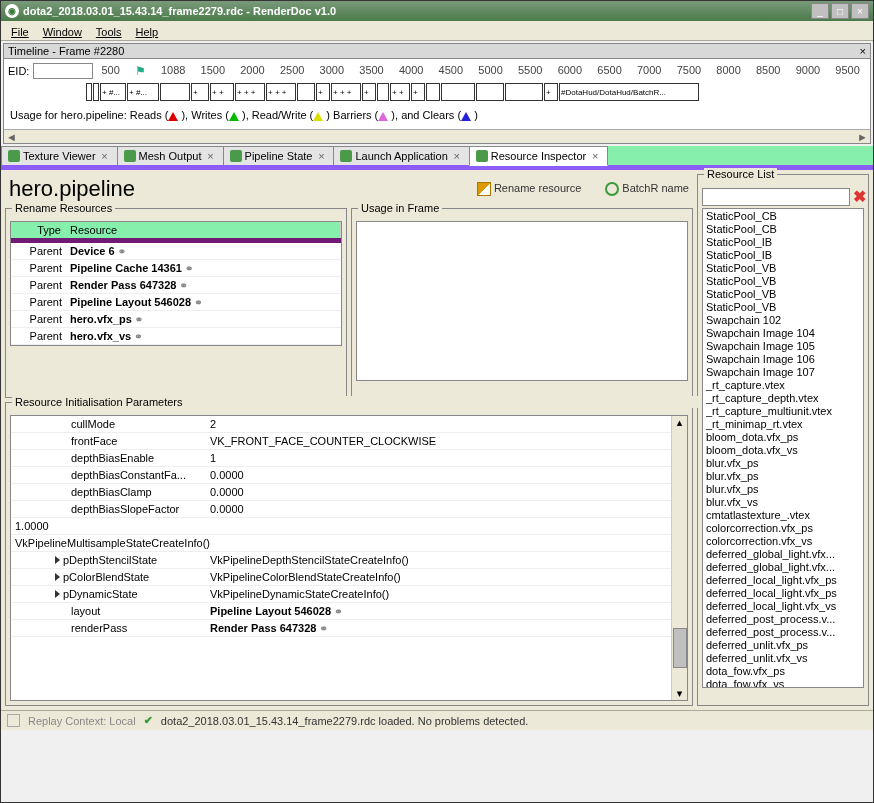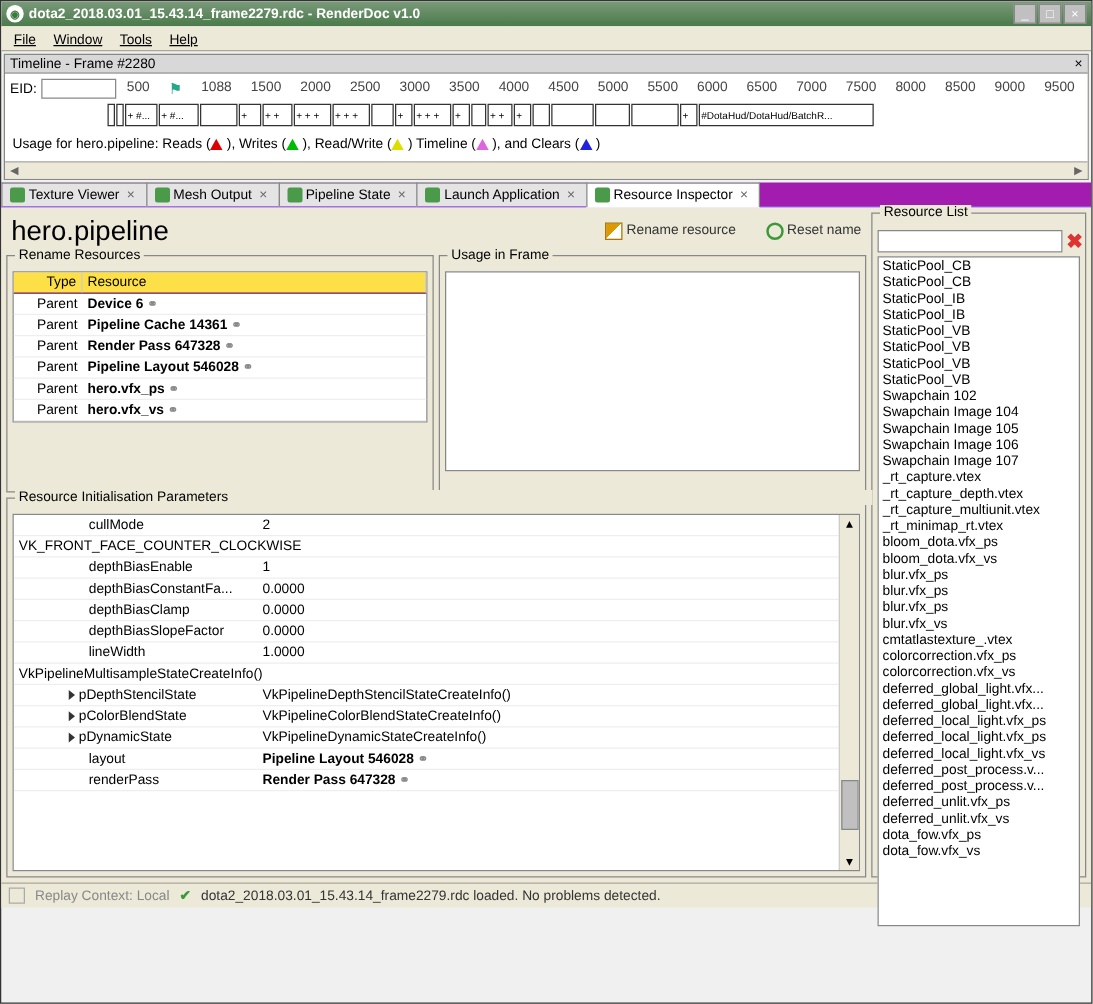--- a/index.html
+++ b/index.html
@@ -18,40 +18,40 @@
 .eid-row { display:flex; align-items:center; gap:4px; }
 .eid-row input { width:60px; border:1px solid #888; padding:1px 2px; }
 .ticks { display:flex; gap:0; margin-left:4px; flex:1; font-size:10px; color:#444; justify-content:space-between; padding-right:6px; }
 .flag { color:#2a8; font-size:12px; }
 .boxes { display:flex; margin:4px 0 4px 78px; gap:1px; height:18px; }
 .box { border:1px solid #333; background:#fff; font-size:8px; padding:0 1px; display:flex; align-items:center; overflow:hidden; white-space:nowrap; }
 .usage-line { padding:4px 2px; }
 .tri { display:inline-block; width:0; height:0; border-left:5px solid transparent; border-right:5px solid transparent; border-bottom:9px solid; vertical-align:middle; }
 .tri.red{border-bottom-color:#d00;} .tri.green{border-bottom-color:#0b0;} .tri.yellow{border-bottom-color:#dd0;} .tri.pink{border-bottom-color:#d6d;} .tri.blue{border-bottom-color:#22d;}
 .scrollx { height:14px; background:#ece9d8; border-top:1px solid #aaa; display:flex; justify-content:space-between; padding:0 2px; align-items:center; color:#666; }
-.tabs { display:flex; border-bottom:1px solid #8b5cf6; background:#a21caf; margin-top:2px; }
+.tabs { display:flex; border-bottom:5px solid #8b5cf6; background:#86efac; margin-top:2px; }
 .tab { display:flex; align-items:center; gap:3px; padding:3px 6px; border:1px solid #888; border-bottom:none; background:#e4e4e4; margin-right:-1px; cursor:pointer; }
 .tab.active { background:#fff; border-bottom:1px solid #fff; margin-bottom:-1px; }
 .tab .ticon { width:12px; height:12px; background:#4a9a4a; border-radius:2px; }
 .tab .tx { width:12px; height:12px; display:flex;align-items:center;justify-content:center; color:#666; cursor:pointer; }
 .main { display:flex; background:#ece9d8; height:540px; padding:4px; gap:4px; }
 .leftcol { flex:1; display:flex; flex-direction:column; gap:4px; }
 .rightcol { width:172px; }
 .heading-row { display:flex; align-items:center; gap:24px; padding:2px 4px; }
 .heading-row h1 { font-size:22px; font-weight:normal; flex:1; }
 .action { display:flex; align-items:flex-start; gap:3px; color:#333; cursor:pointer; }
 .action .aicon { width:14px; height:14px; }
 .pencil { background:linear-gradient(135deg,#d90 50%,#fff 50%); border:1px solid #a70; }
 .reset { border:2px solid #3a9a3a; border-radius:50%; width:12px; height:12px; }
 .groupbox { border:1px solid #888; background:#ece9d8; }
 .groupbox .gtitle { position:relative; top:-7px; left:6px; background:#ece9d8; padding:0 3px; display:inline-block; }
 .row2 { display:flex; gap:4px; }
 .row2 > .groupbox { flex:1; height:190px; }
 .table { background:#fff; border:1px solid #888; margin:0 4px 4px 4px; }
-.thead { display:flex; background:#fde047; border-bottom:1px solid #701a75; }
+.thead { display:flex; background:#86efac; border-bottom:5px solid #701a75; }
 .thead > div { padding:2px 4px; border-right:1px solid #ccc; font-weight:normal; }
 .trow { display:flex; border-bottom:1px solid #eee; align-items:center; }
 .trow > div { padding:2px 4px; }
 .col-type { width:55px; text-align:right; }
 .col-res { flex:1; font-weight:bold; }
 .link-icon { display:inline-block; width:12px; height:8px; color:#888; font-size:10px; }
 .params-box { flex:1; display:flex; flex-direction:column; }
 .params-table { flex:1; background:#fff; border:1px solid #888; margin:0 4px 4px 4px; overflow:hidden; display:flex; }
 .params-rows { flex:1; overflow:hidden; }
 .prow { display:flex; border-bottom:1px solid #eee; }
@@ -59,21 +59,21 @@
 .pcol1 { width:195px; padding-left:60px !important; display:flex; align-items:center; gap:3px; }
 .pcol1.expandable { padding-left:44px !important; }
 .pcol2 { flex:1; }
 .expand { display:inline-block; width:0;height:0;border-top:4px solid transparent;border-bottom:4px solid transparent;border-left:5px solid #333; }
 .vscroll { width:16px; background:#ece9d8; border-left:1px solid #ccc; display:flex; flex-direction:column; justify-content:space-between; align-items:center; }
 .vscroll .thumb { background:#c0c0c0; border:1px solid #888; width:14px; height:40px; margin-top:180px; }
 .reslist .gtitle { top:-7px; }
 .search-row { display:flex; align-items:center; gap:3px; margin:0 4px 2px 4px; }
 .search-row input { flex:1; border:1px solid #888; padding:2px; }
 .xred { color:#d33; font-size:16px; font-weight:bold; cursor:pointer; }
-.reslist-items { background:#fff; border:1px solid #888; margin:0 4px 4px 4px; height:536px; overflow:hidden; display:flex;gap:47px; }
+.reslist-items { background:#fff; border:1px solid #888; margin:0 4px 4px 4px; height:480px; overflow:hidden; display:flex;gap:47px; }
 .reslist-col { flex:1; padding:1px 3px; line-height:13px; }
 .reslist-col div { white-space:nowrap; overflow:hidden; text-overflow:ellipsis; cursor:pointer; }
 .statusbar { height:20px; background:#ece9d8; border-top:1px solid #aca899; display:flex; align-items:center; padding:0 6px; gap:8px; color:#888; }
 .statusbar .ok { color:#3a9a3a; font-weight:bold; }
 .statusbar .msg { color:#333; }
 .home-icon{width:13px;height:13px;border:1px solid #aaa;display:inline-block;}
 </style>
 </head>
 <body>
 
@@ -147,21 +147,21 @@
         <div class="box" style="width: 34px;"></div>
         <div class="box" style="width: 28px;"></div>
         <div class="box" style="width: 38px;"></div>
         <div class="box" style="width: 14px;">+</div>
         <div class="box" style="width: 140px;">#DotaHud/DotaHud/BatchR...</div>
       </div>
     <div class="usage-line">
       <span>Usage for hero.pipeline: Reads (</span><span class="tri red"></span>
       <span>), Writes (</span><span class="tri green"></span>
       <span>), Read/Write (</span><span class="tri yellow"></span>
-      <span>) Timeline (</span><span class="tri pink"></span>
+      <span>) Barriers (</span><span class="tri pink"></span>
       <span>), and Clears (</span><span class="tri blue"></span>
       <span>)</span>
     </div>
   </div>
   <div class="scrollx">
       <span>◄</span>
       <span>►</span>
     </div>
 </div>
 
@@ -196,21 +196,21 @@
 <div class="main">
   <div class="leftcol">
     <div class="heading-row">
       <h1>hero.pipeline</h1>
       <div class="action">
         <span class="aicon pencil"></span>
         <span>Rename resource</span>
       </div>
       <div class="action">
         <span class="aicon reset"></span>
-        <span>Reset name</span>
+        <span>BatchR name</span>
       </div>
     </div>
     <div class="row2">
       <div class="groupbox">
         <span class="gtitle">Rename Resources</span>
         <div class="table">
           <div class="thead">
             <div class="col-type">Type</div>
             <div class="col-res" style="font-weight:normal">Resource</div>
           </div>
@@ -250,40 +250,40 @@
     <div class="groupbox params-box">
       <span class="gtitle">Resource Initialisation Parameters</span>
       <div class="params-table">
         <div class="params-rows">
           <div id="param-rows">
               <div class="prow">
                 <div class="pcol1">cullMode</div>
                 <div class="pcol2">2</div>
               </div>
               <div class="prow">
+                <div class="pcol1">frontFace</div>
                 <div class="pcol2">VK_FRONT_FACE_COUNTER_CLOCKWISE</div>
               </div>
               <div class="prow">
                 <div class="pcol1">depthBiasEnable</div>
                 <div class="pcol2">1</div>
               </div>
               <div class="prow">
                 <div class="pcol1">depthBiasConstantFa...</div>
                 <div class="pcol2">0.0000</div>
               </div>
               <div class="prow">
                 <div class="pcol1">depthBiasClamp</div>
                 <div class="pcol2">0.0000</div>
               </div>
               <div class="prow">
                 <div class="pcol1">depthBiasSlopeFactor</div>
                 <div class="pcol2">0.0000</div>
               </div>
               <div class="prow">
-                <div class="pcol1">lineWidth</div>
                 <div class="pcol2">1.0000</div>
               </div>
               <div class="prow">
                 <div class="pcol2">VkPipelineMultisampleStateCreateInfo()</div>
               </div>
               <div class="prow">
                 <div class="pcol1 expandable"><span class="expand"></span>pDepthStencilState</div>
                 <div class="pcol2">VkPipelineDepthStencilStateCreateInfo()</div>
               </div>
               <div class="prow">

